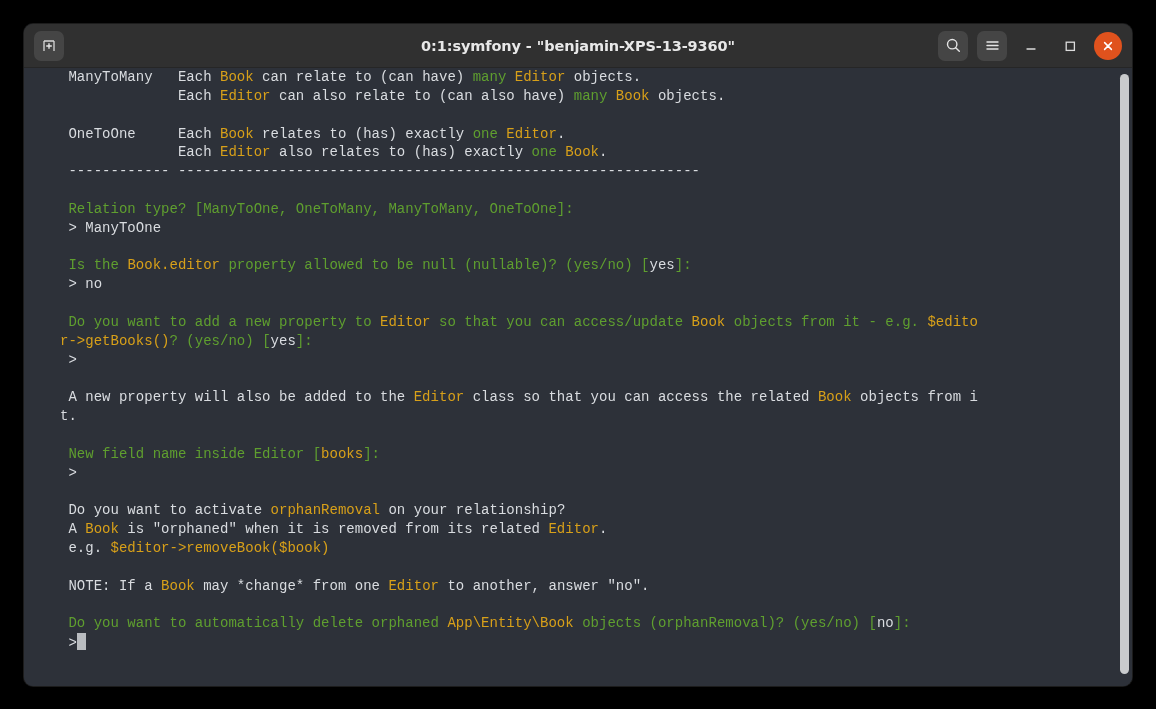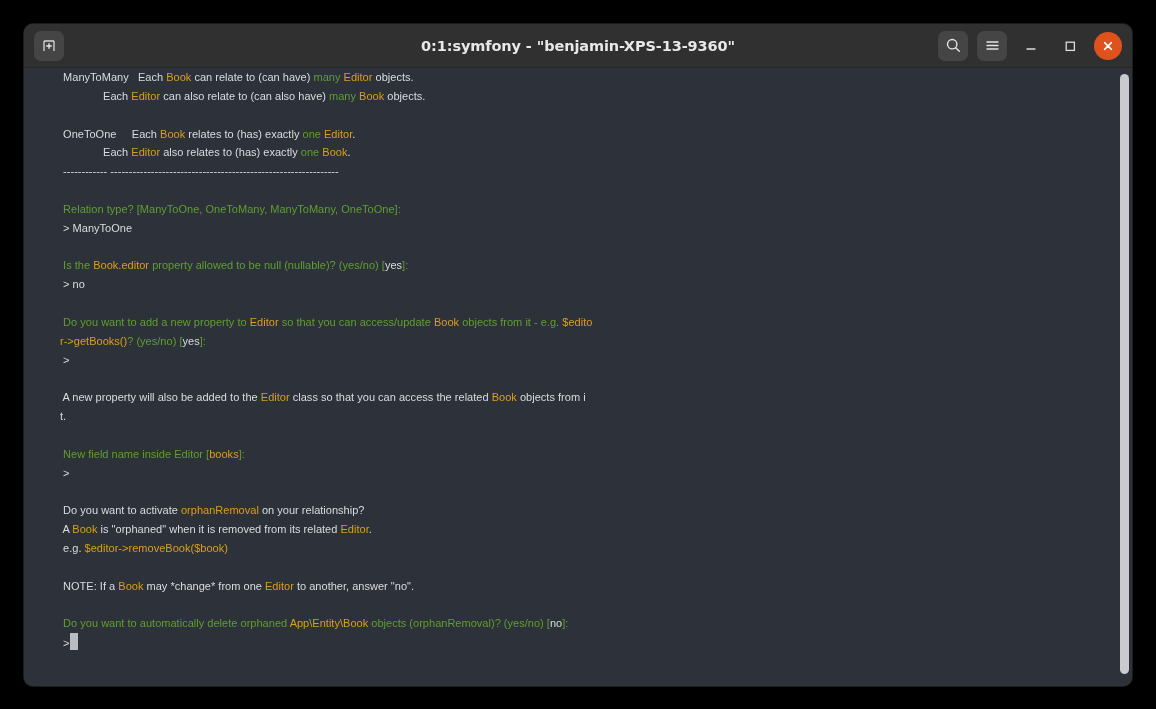--- a/index.html
+++ b/index.html
@@ -78,22 +78,22 @@
     position: relative;
     height: 618px;
     background: #2d3139;
     overflow: hidden;
   }
   .term-text {
     position: absolute;
     left: 36px;
     top: 0;
     right: 36px;
-    font-family: Liberation Sans, sans-serif;
-    font-size: 11px;
+    font-family: Liberation Mono, monospace;
+    font-size: 14px;
     line-height: 18.85px;
     white-space: pre;
     color: #d9dce0;
     letter-spacing: 0.02px;
   }
   .ln { height: 18.85px; }
   .c-white  { color: #d9dce0; }
   .c-yellow { color: #d8a019; }
   .c-green  { color: #5f9f2f; }
 

